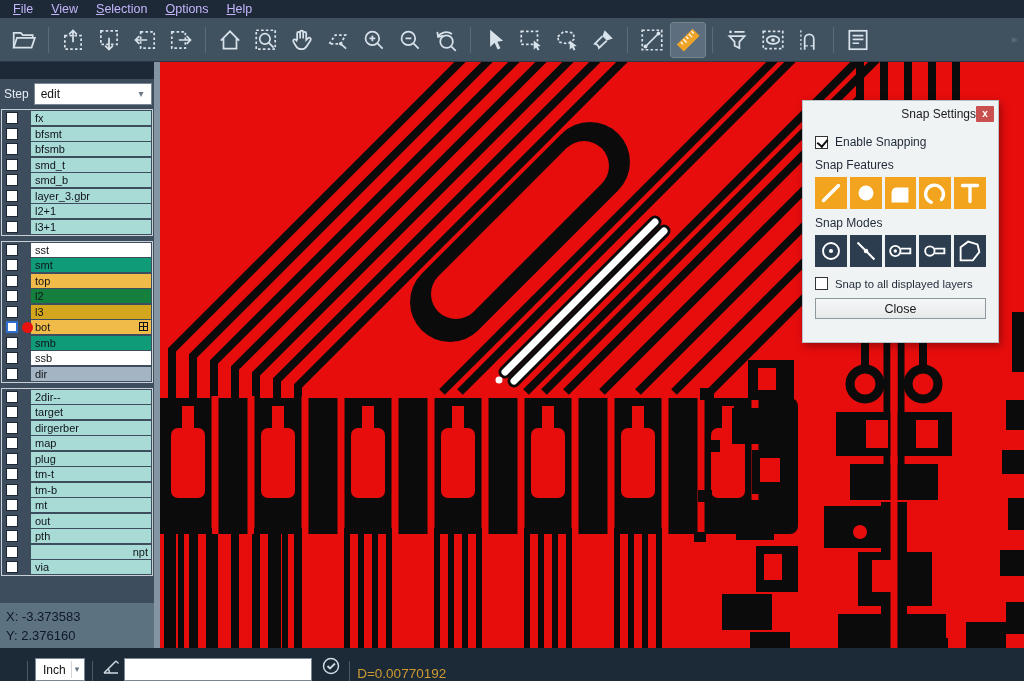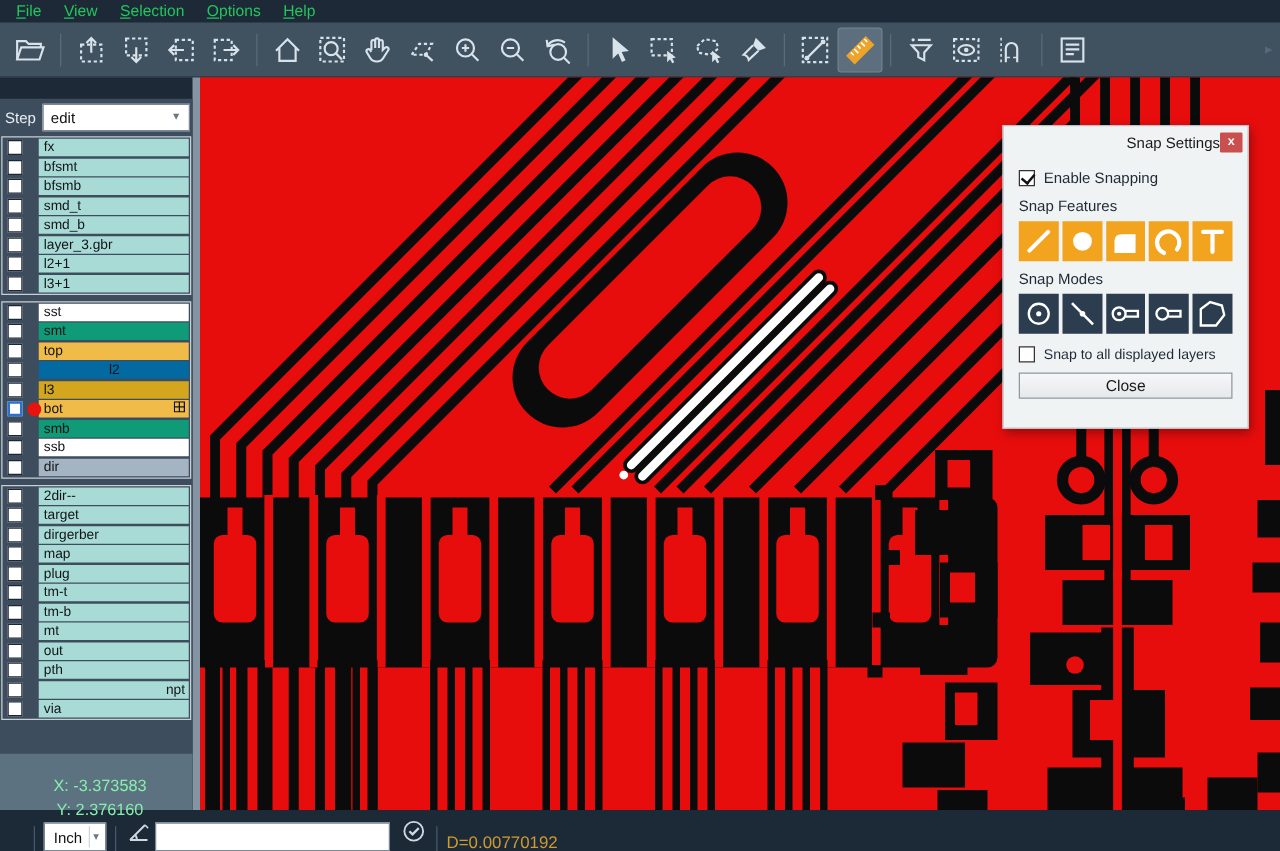--- a/index.html
+++ b/index.html
@@ -1,20 +1,20 @@
 <!DOCTYPE html>
 <html><head>
 <meta charset="utf-8">
 <style>
   * { margin:0; padding:0; box-sizing:border-box; }
   html,body { width:1024px; height:681px; overflow:hidden; background:#1d2936;
               font-family:"Liberation Sans", sans-serif; }
   .menubar { height:18px; background:#1d2936; display:flex; align-items:center;
              padding-left:4px; }
-  .menu-item { color:#22c55e; font-size:12.5px; padding:0 9px; height:18px;
+  .menu-item { color:#c4b5fd; font-size:12.5px; padding:0 9px; height:18px;
                line-height:18px; cursor:default; }
   .menu-item u { text-decoration:underline; }
   .toolbar { height:44px; background:#405160; border-bottom:1px solid #2c3946;
              display:flex; align-items:center; padding-left:6px; position:relative; }
   .tbtn { width:34px; height:34px; display:flex; align-items:center; justify-content:center;
           margin:0 1px; border-radius:2px; }
   .tbtn.active { background:#5d6f7e; outline:1px solid #75868f; }
   .tsep { width:1px; height:26px; background:#5a6b79; margin:0 6px; }
   .tb-overflow { position:absolute; right:6px; top:14px; color:#55697a; font-size:12px; }
 
@@ -32,22 +32,22 @@
   .lrow { display:flex; align-items:center; height:14px; margin-bottom:1.5px; position:relative; }
   .lrow:last-child { margin-bottom:0;justify-content:space-between; }
   .cb { width:12px; height:12px; background:#fff; border:1px solid #1c2733; margin-left:3px; }
   .cb.sel { border:2px solid #2f6fd0; }
   .adot { position:absolute; left:19px; top:2px; width:11px; height:11px; border-radius:50%;
           background:#e8120e; }
   .llabel { margin-left:13px; flex:1; height:14px; font-size:11px; color:#101418;
             padding:0 3px 0 4px; line-height:14px; white-space:nowrap; overflow:hidden;
             display:flex; align-items:center; justify-content:space-between; }
   .coordpanel { position:absolute; left:0; bottom:0; width:154px; height:45px;
-                background:#5d7280; color:#86efac; font-size:13px; padding:16px 0 0 6px;
-                line-height:19px;text-align:center; }
+                background:#5d7280; color:#0f172a; font-size:13px; padding:4px 0 0 6px;
+                line-height:19px; }
   .canvas-wrap { flex:1; position:relative; background:#e80d0d; }
   .canvas-wrap svg.art { position:absolute; left:0; top:0; }
 
   .dialog { position:absolute; left:642px; top:38px; width:197px; height:243px;
             background:#f0f3f4; border:1px solid #b9c2c9; box-shadow:2px 3px 8px rgba(0,0,0,.35);
             z-index:5; }
   .dlg-title { height:25px; display:flex; align-items:center; justify-content:flex-end;
                padding:0 4px 0 13px; }
   .dlg-title-text { font-size:12px; color:#1a1a1a; }
   .dlg-close { width:18px; height:16px; background:#c9504e; color:#fff; font-size:10px;
@@ -314,21 +314,21 @@
             </span>
           </div>
           <div class="lrow">
             <span class="cb"></span>
             <span class="llabel" style="background: rgb(241, 187, 73);">
               <span>top</span>
             </span>
           </div>
           <div class="lrow">
             <span class="cb"></span>
-            <span class="llabel" style="background: #0369a1; justify-content: center;">
+            <span class="llabel" style="background: #15803d;">
               <span>l2</span>
             </span>
           </div>
           <div class="lrow">
             <span class="cb"></span>
             <span class="llabel" style="background: rgb(211, 166, 30);">
               <span>l3</span>
             </span>
           </div>
           <div class="lrow">

